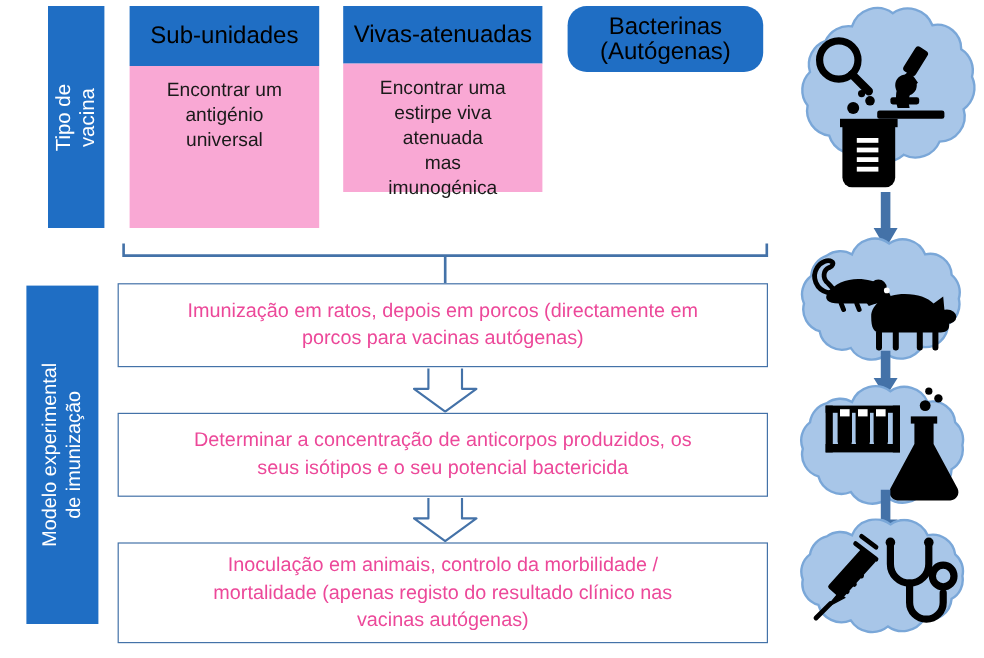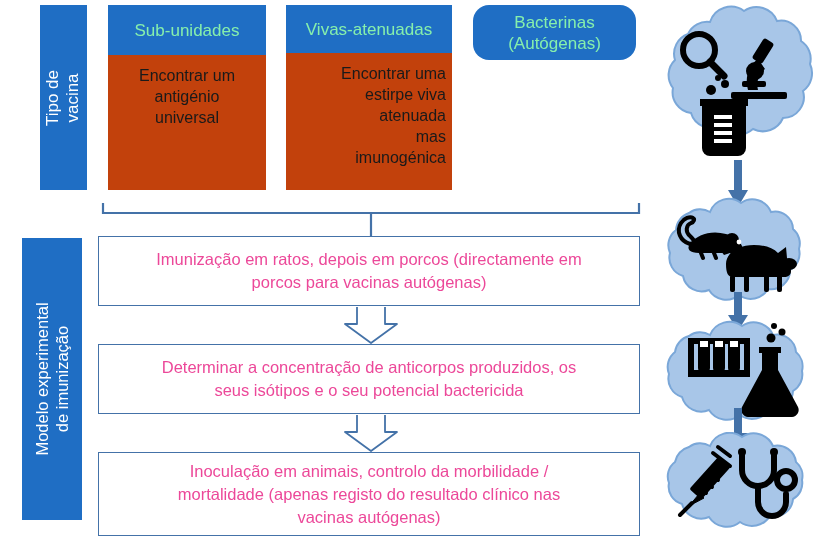--- a/index.html
+++ b/index.html
@@ -44,49 +44,49 @@
 
   
   .vcol {
     position: absolute;
     top: 5px;
     height: 185px;
   }
   .vcol .vcol-head {
     height: 50px;
     background: #1f6ec4;
-    color: #86efac;
-    font-size: 17px;
+    color: #000000;
+    font-size: 20px;
     line-height: 21px;
     display: flex;
     align-items: center;
     justify-content: center;
     text-align: center;
     padding: 0 4px;
     box-sizing: border-box;
     white-space: pre-line;
   }
   .vcol .vcol-body {
     height: 135px;
-    background: #c2410c;
+    background: #f9a8d4;
     color: #1a1a1a;
     font-size: 16px;
     line-height: 21px;
     text-align: center;
     padding: 10px 6px 0 6px;
     box-sizing: border-box;
     white-space: pre-line;
   }
   #vcol-0 { left: 108px; width: 158px; }
   #vcol-1 { left: 286px; width: 166px; }
   #vcol-2 { left: 473px; width: 163px; }
   #vcol-2 .vcol-head { height: 55px; border-radius: 16px; }
   #vcol-2 .vcol-body { height: 130px; }
   #vcol-1 .vcol-head { height: 48px; }
-  #vcol-1 .vcol-body { height: 137px; text-align: right; }
+  #vcol-1 .vcol-body { height: 107px; }
 
   
   #bracket {
     position: absolute;
     left: 100px;
     top: 201px;
     width: 542px;
     height: 36px;
   }
 

